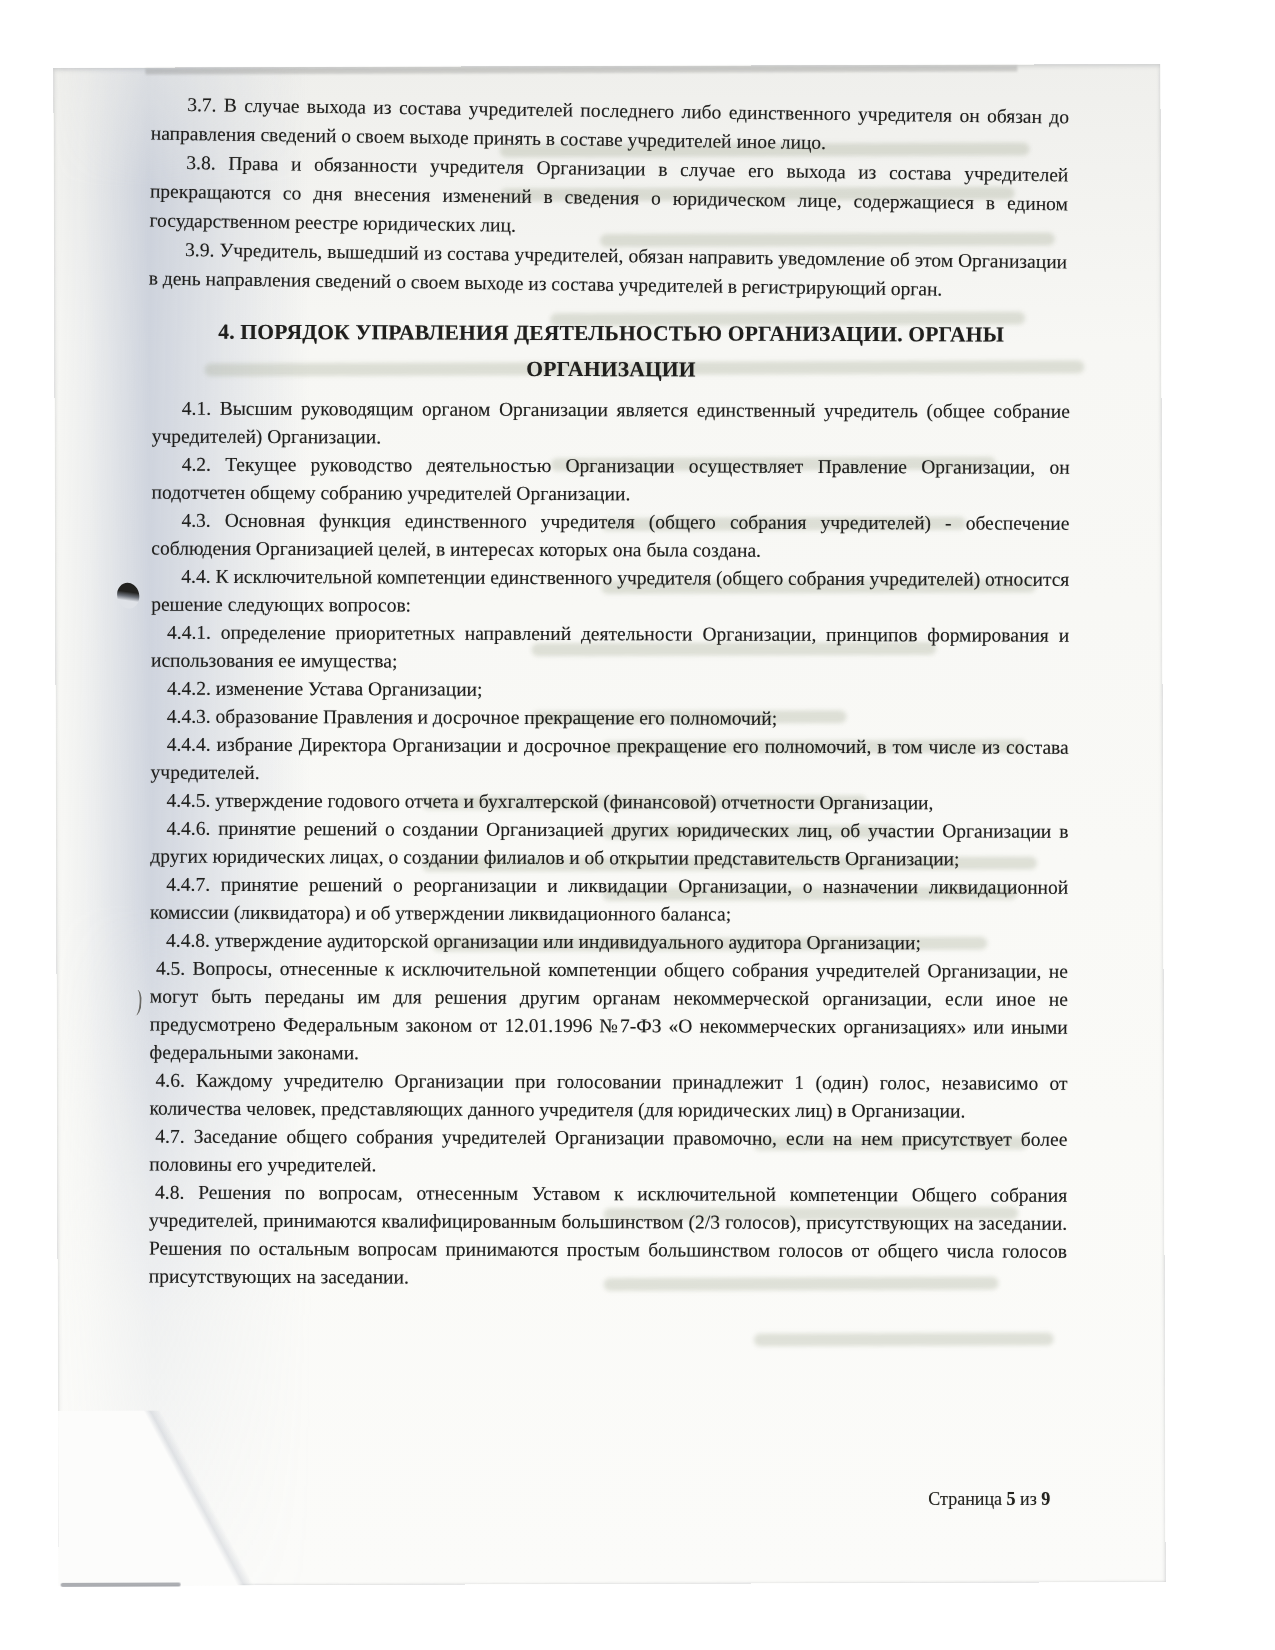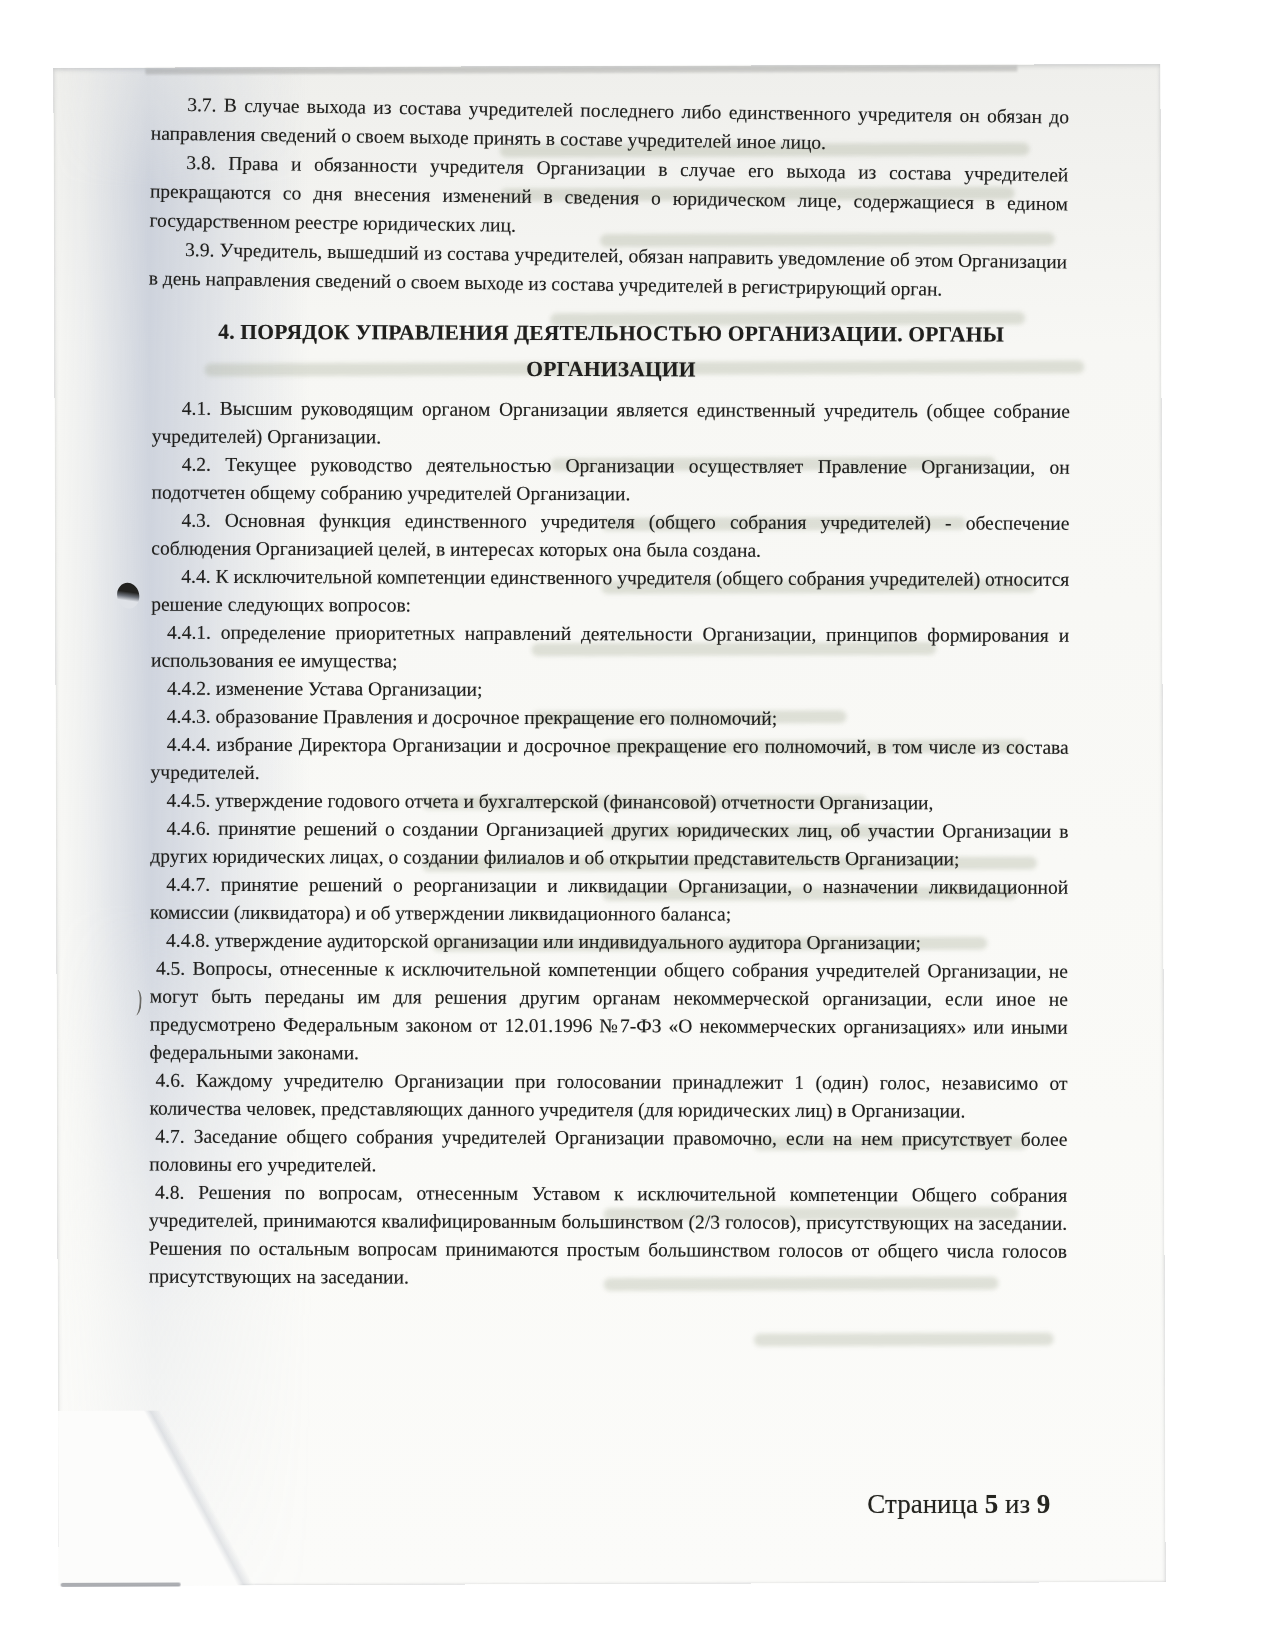--- a/index.html
+++ b/index.html
@@ -114,21 +114,21 @@
     font-size: 21.5px;
     font-weight: bold;
     line-height: 36px;
     text-align: center;
     letter-spacing: 0.2px;
   }
 
   .page-footer {
     position: absolute;
     right: 115px; top: 1424px;
-    font-size: 27px;
+    font-size: 18px;
     color: #24241f;
     text-shadow: 0 0 0.8px rgba(31,31,29,0.4);
     transform: rotate(0.2deg);
   }
   .page-footer .b { font-weight: bold; }
 </style>
 </head>
 <body>
 
 <div class="stage">

